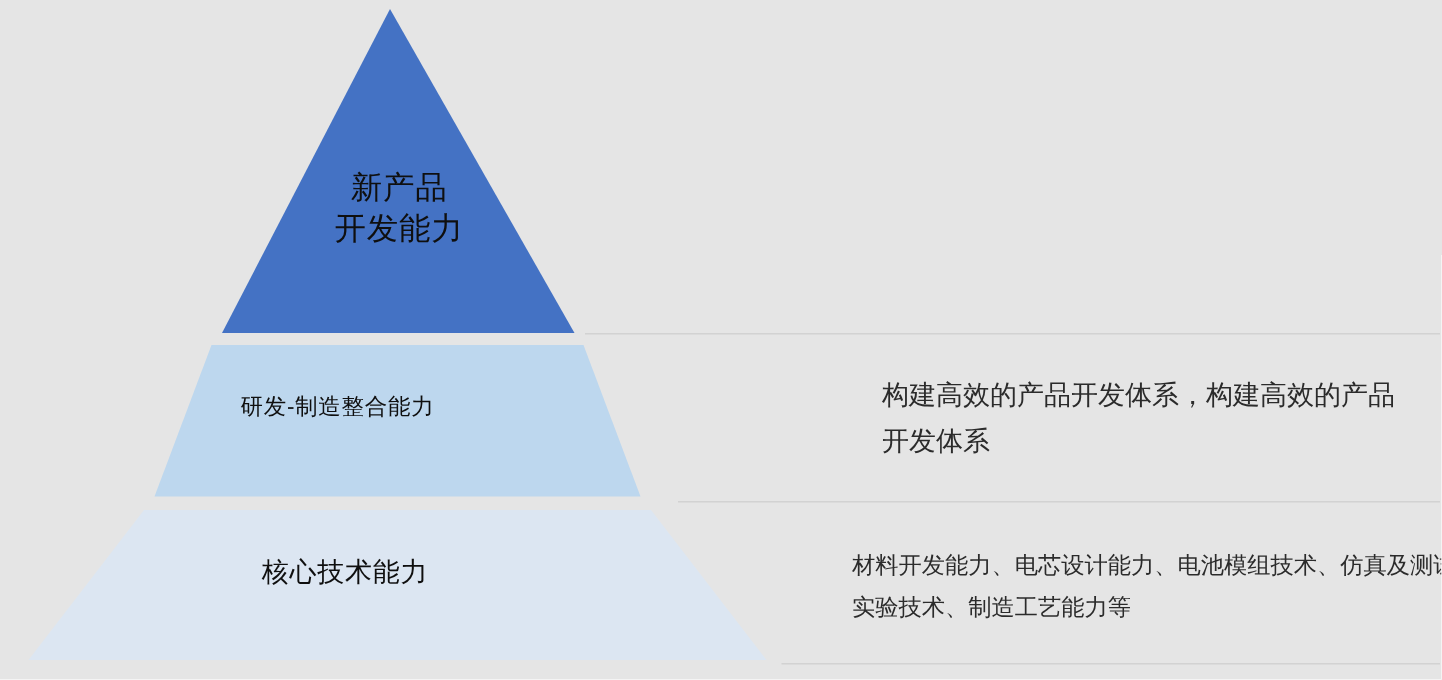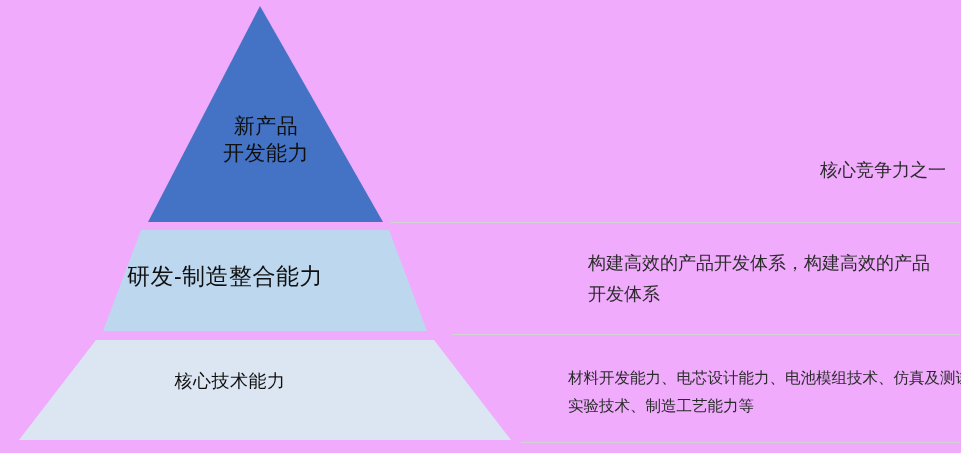--- a/index.html
+++ b/index.html
@@ -53,21 +53,21 @@
   #tier-label-top {
     left: 148px;
     top: 112px;
     width: 236px;
     font-size: 21px;
   }
   #tier-label-mid {
     left: 60px;
     top: 262px;
     width: 330px;
-    font-size: 23px;
+    font-size: 15px;
   }
   #tier-label-bottom {
     left: 20px;
     top: 370px;
     width: 420px;
     font-size: 18px;
   }
 
   
   .note {
@@ -106,21 +106,21 @@
     height: 1px;
     background: #d2d2d2;
   }
   #divider-1 { left: 390px; top: 222px; width: 570px; }
   #divider-2 { left: 452px; top: 334px; width: 508px; }
   #divider-3 { left: 521px; top: 442px; width: 439px; }
 </style>
 </head>
 <body>
 
-<div id="stage" style="background: #f0abfc;">
+<div id="stage" style="background: #e5e5e5;">
 
   <div id="pyramid">
 
     <div class="tier">
       <svg viewBox="0 0 540 453" xmlns="http://www.w3.org/2000/svg" aria-hidden="true">
         <polygon id="shape-tier-top" points="260,6 383,222 148,222" fill="#4472C4"></polygon>
       </svg>
     </div>
 
     <div class="tier">
@@ -141,23 +141,20 @@
     <div class="tier-label" id="tier-label-mid">研发-制造整合能力</div>
 
     <div class="tier-label" id="tier-label-bottom">核心技术能力</div>
 
   </div>
 
   <div class="divider" id="divider-1" style="background: rgb(210, 210, 210);"></div>
   <div class="divider" id="divider-2" style="background: rgb(210, 210, 210);"></div>
   <div class="divider" id="divider-3" style="background: rgb(210, 210, 210);"></div>
 
-  <div class="note" id="note-1" style="color: rgb(43, 43, 43);">
-    <span class="note-text">核心竞争力之一</span>
-  </div>
 
   <div class="note" id="note-2" style="color: rgb(43, 43, 43);">
     <span class="note-text">构建高效的产品开发体系，构建高效的产品开发体系</span>
   </div>
 
   <div class="note" id="note-3" style="color: rgb(43, 43, 43); margin-left: 32px;">
     <span class="note-text">材料开发能力、电芯设计能力、电池模组技术、仿真及测试实验技术、制造工艺能力等</span>
   </div>
 
 </div>

